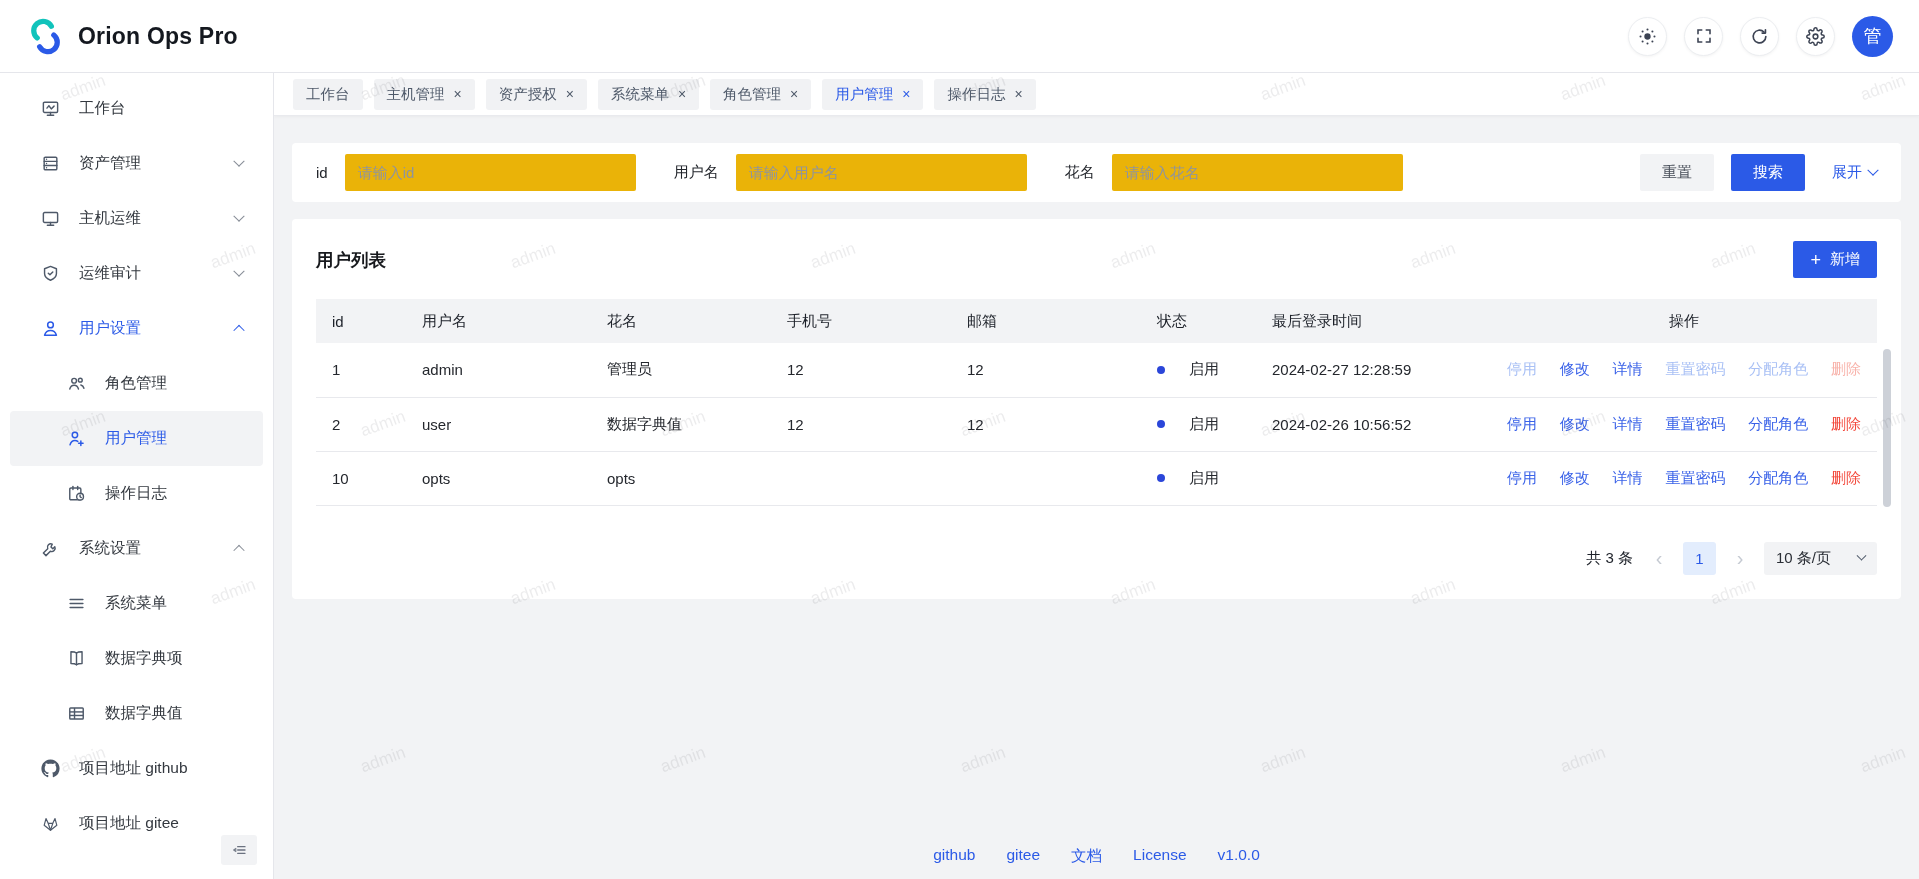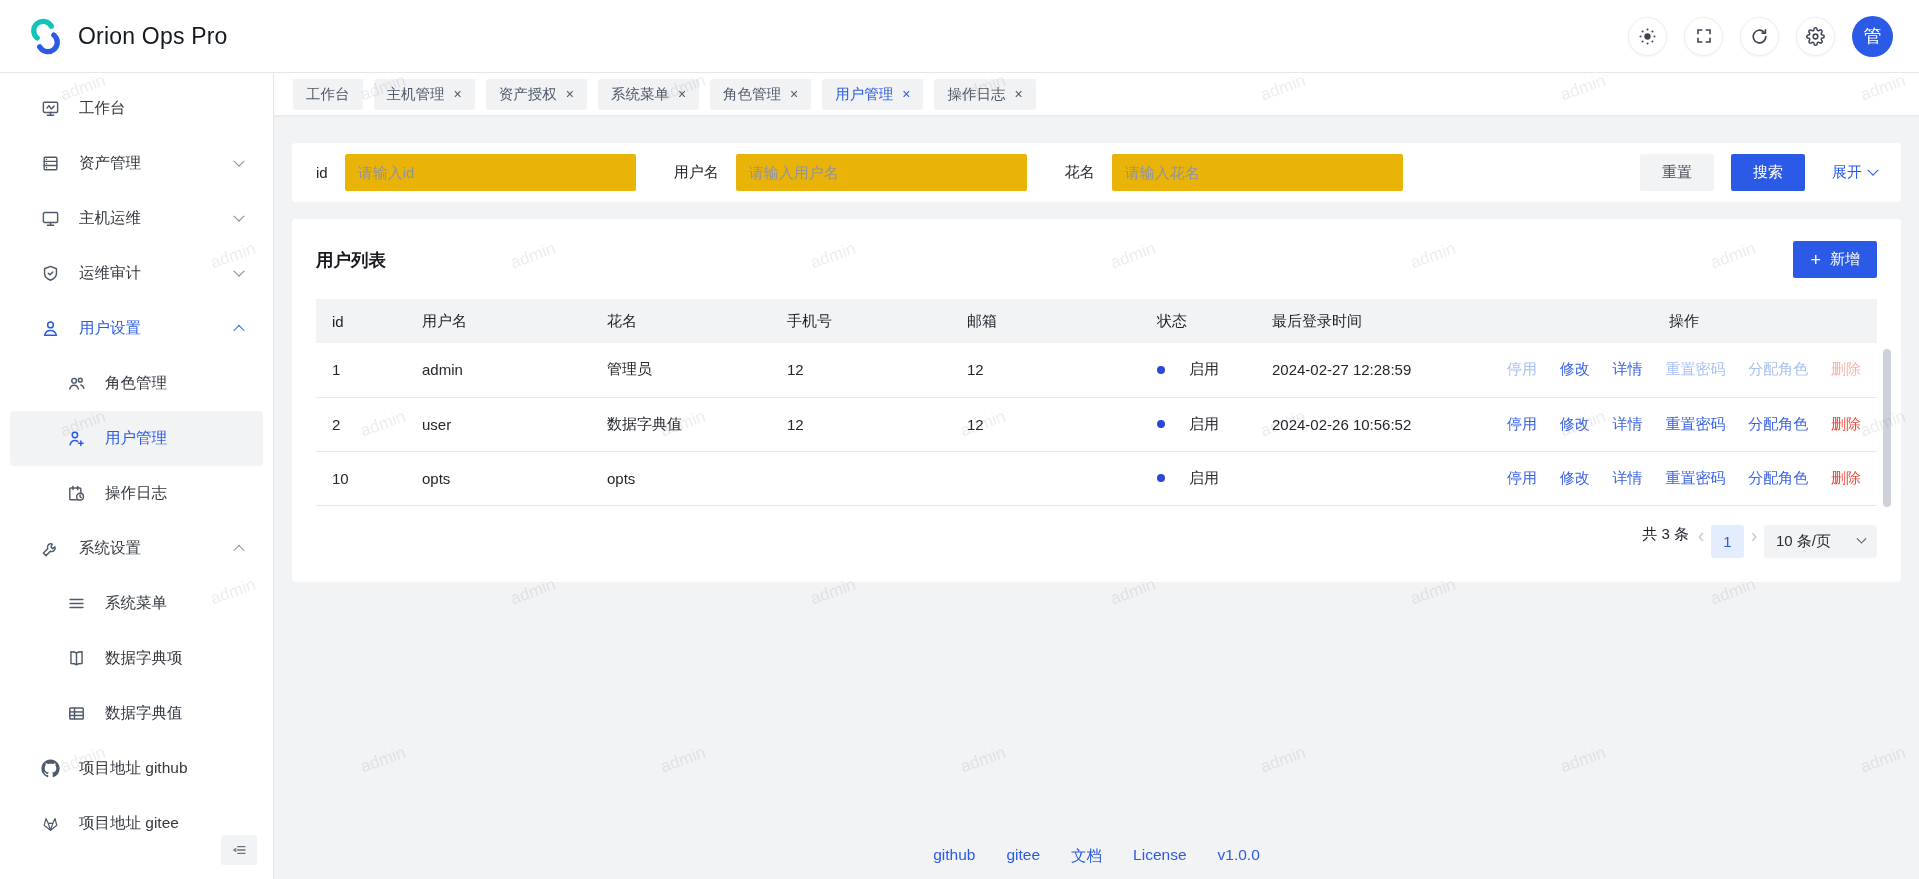--- a/index.html
+++ b/index.html
@@ -3,21 +3,21 @@
 <meta charset="utf-8">
 <style>
   * { margin:0; padding:0; box-sizing:border-box; }
   html,body { width:1919px; height:879px; overflow:hidden; background:#f2f3f5;
     font-family:"Liberation Sans","DejaVu Sans",sans-serif; color:#1d2129; }
 
   
   .header { position:fixed; top:0; left:0; right:0; height:73px; background:#fff;
     border-bottom:1px solid #e5e6eb; display:flex; align-items:center; padding:0 26px; z-index:20; }
   .logo-wrap { display:flex; align-items:center; gap:13px; }
-  .app-title { font-size:23px; font-weight:400; color:#14181f; letter-spacing:.2px; }
+  .app-title { font-size:23px; font-weight:700; color:#14181f; letter-spacing:.2px; }
   .header-right { margin-left:auto; display:flex; align-items:center; gap:17px; }
   .hbtn { width:39px; height:39px; border-radius:50%; background:#fff; border:1px solid #eceef1;
     box-shadow:0 1px 3px rgba(0,0,0,.05); display:flex; align-items:center; justify-content:center;
     color:#3c4353; cursor:pointer; }
   .avatar { width:41px; height:41px; border-radius:50%; background:#2b5ae7; color:#fff;
     display:flex; align-items:center; justify-content:center; font-size:18px; cursor:pointer; }
 
   
   .sidebar { position:fixed; top:73px; left:0; bottom:0; width:274px; background:#fff;
     border-right:1px solid #e5e6eb; padding-top:8px; z-index:10; }
@@ -78,21 +78,21 @@
   .dot { width:8px; height:8px; border-radius:50%; background:#2b46d9; flex:none; }
   .acts { display:flex; align-items:center; justify-content:space-between; gap:15px; white-space:nowrap; }
   .al { font-size:15px; cursor:pointer; }
   .al.on { color:#3a62e8; }
   .al.dis { color:#a9c0f5; cursor:not-allowed; }
   .al.danger { color:#f3493c; }
   .al.dis-danger { color:#f8b3ab; cursor:not-allowed; }
   .vscroll { position:absolute; right:-14px; top:50px; width:8px; height:158px; background:#cdd1d8; border-radius:4px; }
 
   
-  .pager { margin-top:19px; display:flex; justify-content:flex-end; font-size:15px; }
+  .pager { margin-top:36px; display:flex; align-items:center; justify-content:flex-end; gap:14px; font-size:15px; }
   .pg-total { color:#1d2129; margin-right:2px; }
   .pg-arrow { color:#c5cad2; font-size:20px; width:20px; text-align:center; cursor:pointer; line-height:1; }
   .pg-page { width:33px; height:33px; border-radius:3px; background:#e3edfd; color:#2b5ae7;
     display:flex; align-items:center; justify-content:center; cursor:pointer; }
   .pg-size { width:113px; height:33px; border-radius:3px; background:#f2f3f5; color:#2a2e35;
     display:flex; align-items:center; justify-content:space-between; padding:0 12px; cursor:pointer; }
   .pg-size .chev { color:#4e5969; margin-left:0; width:7px; height:7px; }
 
   
   .footer { margin-top:auto; padding-bottom:12px; text-align:center; flex:none; }

